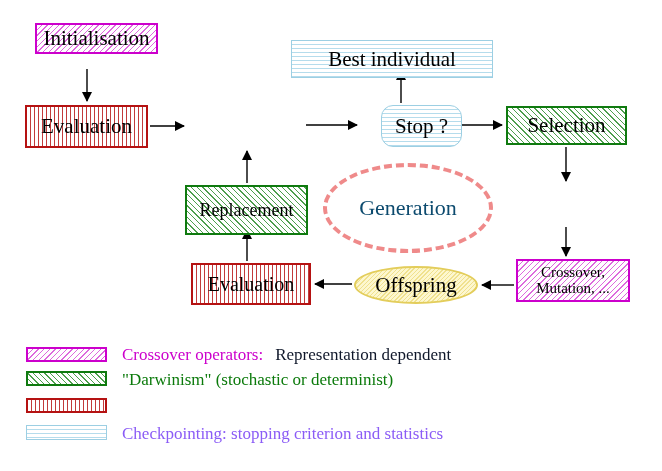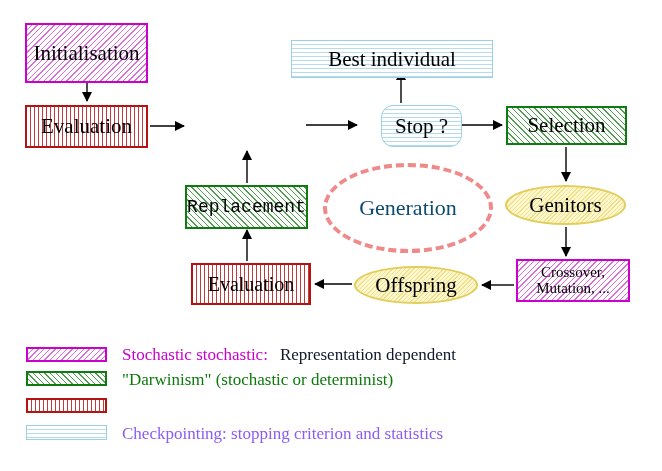--- a/index.html
+++ b/index.html
@@ -52,28 +52,28 @@
   }
   .hatch-yellow {
     border: 2px solid #e3cd5b;
     background-color: #fdf7cf;
     background-image: repeating-linear-gradient(135deg, rgba(0,0,0,0) 0px, rgba(0,0,0,0) 2px, #f0e18e 2px, #f0e18e 3px);
   }
   .ellipse { border-radius: 50%; }
   .rounded { border-radius: 12px; }
 
   
-  #node-initialisation   { left: 25px;  top: 23px;  width: 123px; height: 60px; }
+  #node-initialisation   { left: 35px;  top: 23px;  width: 123px; height: 31px; }
   #node-evaluation-top   { left: 25px;  top: 105px; width: 123px; height: 43px; }
   #node-parents          { left: 191px; top: 104px; width: 113px; height: 42px; }
   #node-best-individual  { left: 291px; top: 40px;  width: 202px; height: 38px; }
   #node-stop             { left: 361px; top: 105px; width: 81px;  height: 42px; margin-left: 20px; }
   #node-selection        { left: 506px; top: 106px; width: 121px; height: 39px; }
   #node-genitors         { left: 505px; top: 185px; width: 121px; height: 40px; }
-  #node-replacement      { left: 185px; top: 185px; width: 123px; height: 44px; font-size: 18px; font-family: Liberation Mono, monospace; }
+  #node-replacement      { left: 185px; top: 185px; width: 123px; height: 50px; font-size: 18px; }
   #node-evaluation-bottom{ left: 191px; top: 263px; width: 120px; height: 42px; font-size: 20px; }
   #node-offspring        { left: 354px; top: 266px; width: 124px; height: 38px; }
   #node-crossover        { left: 516px; top: 259px; width: 114px; height: 43px; font-size: 15px; }
   #node-generation {
     left: 323px; top: 163px; width: 170px; height: 90px;
     border: 4px dashed #ef8a8a;
     border-radius: 50%;
     color: #0c4a6e;
     font-size: 22px;
     background: transparent;
@@ -145,23 +145,20 @@
   </div>
 
   <div class="node hatch-cyan rounded" id="node-stop">
     <span>Stop ?</span>
   </div>
 
   <div class="node hatch-green" id="node-selection">
     <span>Selection</span>
   </div>
 
-  <div class="node hatch-yellow ellipse" id="node-genitors">
-    <span>Genitors</span>
-  </div>
 
   <div class="node hatch-green" id="node-replacement">
     <span>Replacement</span>
   </div>
 
   <div class="node" id="node-generation">
     <span>Generation</span>
   </div>
 
   <div class="node hatch-red" id="node-evaluation-bottom">
@@ -178,18 +175,18 @@
       <span style="display:block;">Mutation, ...</span>
     </span>
   </div>
 
   <div class="legend-swatch hatch-magenta" id="swatch-stochastic"></div>
   <div class="legend-swatch hatch-green" id="swatch-darwinism"></div>
   <div class="legend-swatch hatch-red" id="swatch-cpu"></div>
   <div class="legend-swatch hatch-cyan" id="swatch-checkpointing"></div>
 
   <div class="legend-label" id="legend-text-stochastic">
-    <span>Stochastic stochastic:</span><span class="suffix">Representation dependent</span>
+    <span>Crossover operators:</span><span class="suffix">Representation dependent</span>
   </div>
   <div class="legend-label" id="legend-text-darwinism">"Darwinism" (stochastic or determinist)</div>
   <div class="legend-label" id="legend-text-checkpointing">Checkpointing: stopping criterion and statistics</div>
 
 </div>
 
 </body></html>

